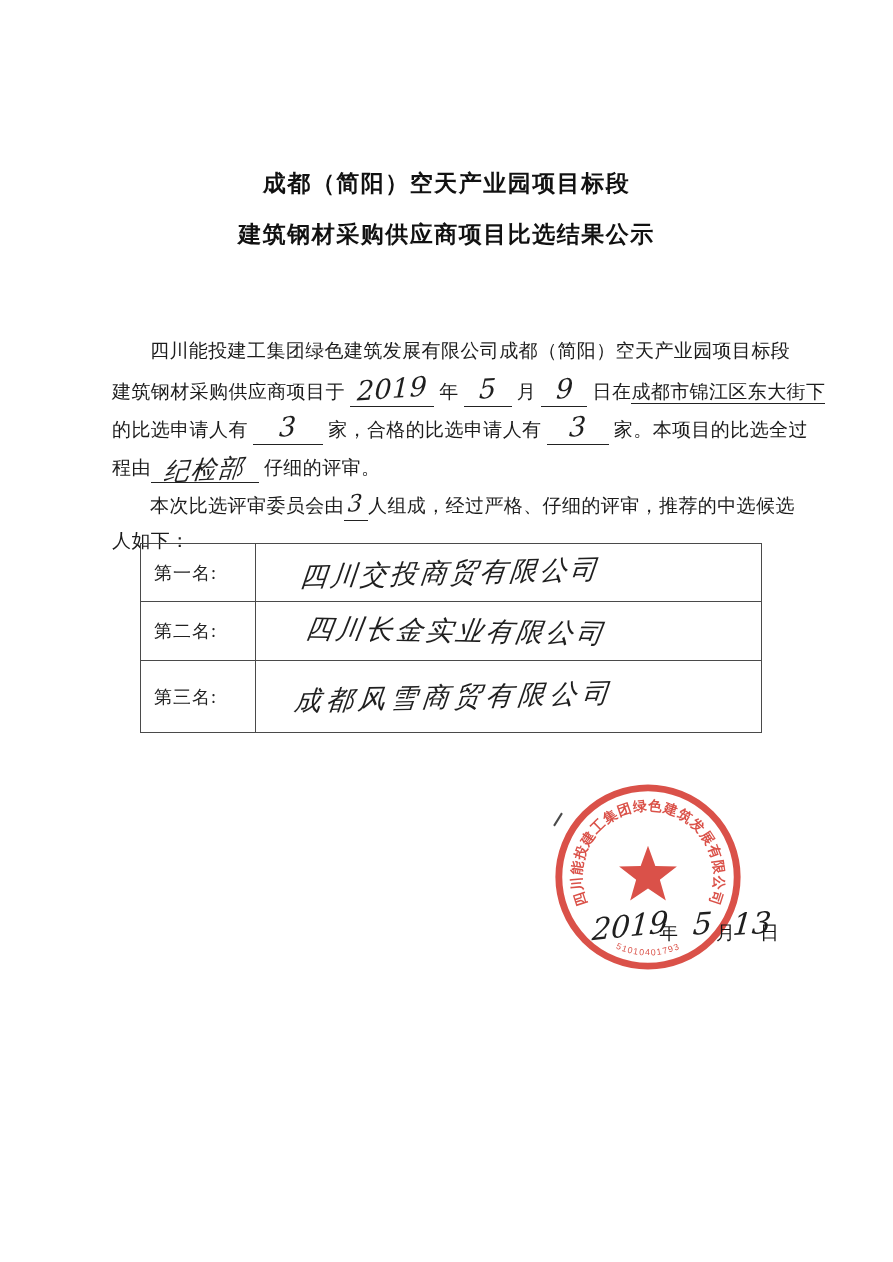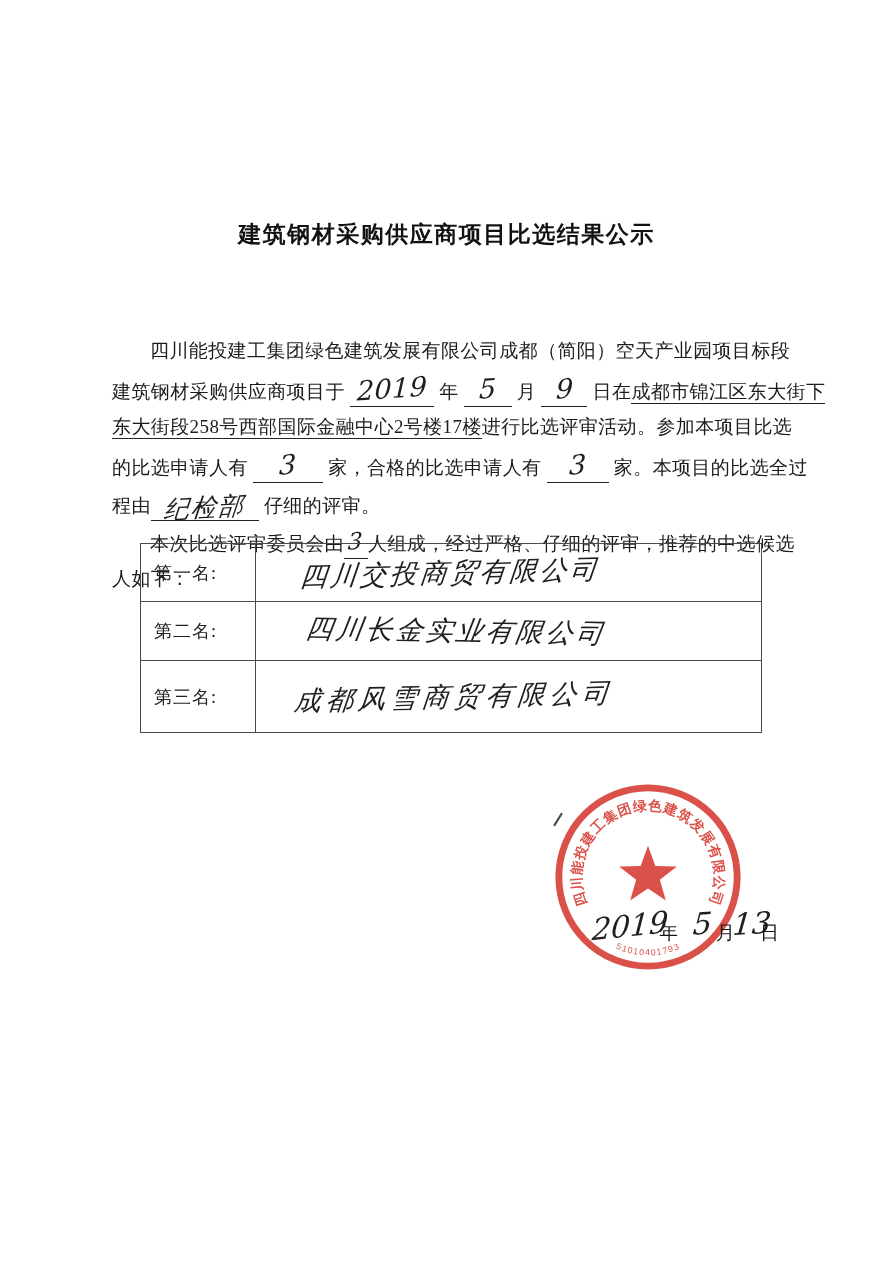--- a/index.html
+++ b/index.html
@@ -46,38 +46,36 @@
   .fd-month { left:693px; top:906px; transform:rotate(-4deg) skewX(-8deg); }
   .fd-mlab  { left:716px; top:920px; }
   .fd-day   { left:733px; top:906px; transform:rotate(-3deg) skewX(-8deg); }
   .fd-dlab  { left:760px; top:920px; }
 </style>
 </head>
 <body>
 
 <div class="page">
 
+  <div class="title title-1">成都（简阳）空天产业园项目标段</div>
   <div class="title title-2">建筑钢材采购供应商项目比选结果公示</div>
 
   <div class="body-text">
     <div class="bline indent">四川能投建工集团绿色建筑发展有限公司成都（简阳）空天产业园项目标段</div>
 
     <div class="bline">
       <span>建筑钢材采购供应商项目于</span>
       <span class="blank" style="width:84px;"><span class="hand hand-num">2019</span></span>
       <span>年</span>
       <span class="blank" style="width:48px;"><span class="hand hand-num">5</span></span>
       <span>月</span>
       <span class="blank" style="width:46px;"><span class="hand hand-num">9</span></span>
       <span>日在</span><span class="ul">成都市锦江区东大街下</span>
     </div>
 
-    <div class="bline">
-      <span class="ul">东大街段258号西部国际金融中心2号楼17楼</span><span>进行比选评审活动。参加本项目比选</span>
-    </div>
 
     <div class="bline">
       <span>的比选申请人有</span>
       <span class="blank" style="width:70px;"><span class="hand hand-num">3</span></span>
       <span>家，合格的比选申请人有</span>
       <span class="blank" style="width:62px;"><span class="hand hand-num">3</span></span>
       <span>家。本项目的比选全过</span>
     </div>
 
     <div class="bline">

